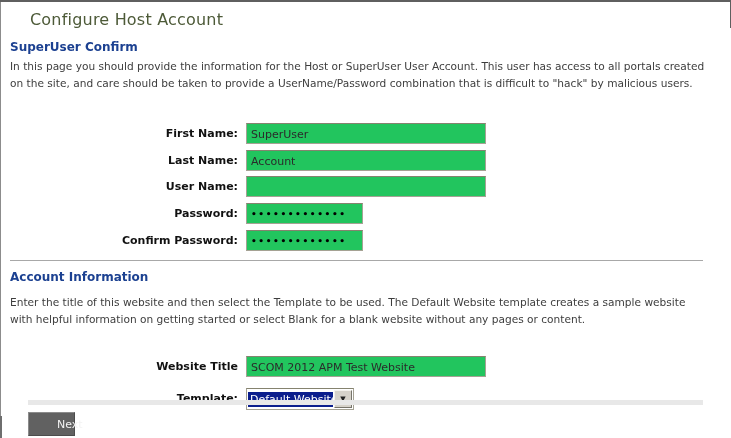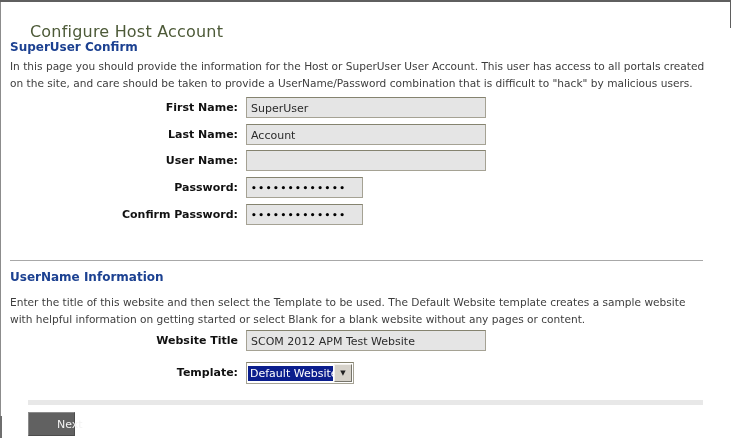--- a/index.html
+++ b/index.html
@@ -6,41 +6,41 @@
   .page{
     position:relative; width:731px; height:438px; background:#ffffff; overflow:hidden;
     font-family:"DejaVu Sans","Liberation Sans",sans-serif;
     border-top:2px solid #5f5f5f;
   }
   .edge-left{position:absolute;left:0;top:0;width:1px;height:438px;background:#8c8c8c;}
   .edge-right{position:absolute;right:0;top:0;width:1px;height:26px;background:#5f5f5f;}
   .edge-left-btm{position:absolute;left:0;bottom:0;width:2px;height:24px;background:#6e6e6e;}
 
   .page-title{
-    position:absolute; left:30px; top:20px; margin:0;
+    position:absolute; left:30px; top:8px; margin:0;
     font-size:16px; font-weight:500; color:#4d5a38; letter-spacing:0.2px;
   }
   .section-heading{
     position:absolute; left:10px; margin:0;
     font-size:12px; font-weight:bold; color:#1c4191;
   }
   .section-desc{
     position:absolute; left:10px; width:700px; margin:0;
     font-size:10.6px; line-height:17px; color:#3d3d3d;
   }
   .divider{position:absolute; left:10px; width:693px; height:1px; background:#a8a8a8;}
 
-  .row{position:absolute; left:0; width:659px; height:22px;}
+  .row{position:absolute; left:0; width:659px; height:22px;margin-top:26px;}
   .row .lbl{
     position:absolute; left:0; top:4px; width:238px; text-align:right;
     font-size:11px; font-weight:bold; color:#111111;
   }
   .row input{
     position:absolute; left:246px; top:0; height:18px;
-    background:#e5e5e5; border:1px solid #a5a294; border-top-color:#85836f;
+    background:#22c55e; border:1px solid #a5a294; border-top-color:#85836f;
     font-family:"DejaVu Sans","Liberation Sans",sans-serif;
     font-size:11px; color:#2b2b2b; padding:1px 3px 0 4px;
   }
   .row input.wide{width:231px;}
   .row input.narrow{width:108px;}
   .row input.pwd{font-size:9px; font-weight:bold; letter-spacing:1.6px; color:#000;}
 
   .fake-select{
     position:absolute; left:246px; top:0; width:106px; height:20px;
     background:#ffffff; border:1px solid #a5a294; border-top-color:#85836f;
@@ -101,21 +101,21 @@
   </div>
 
   <div class="row" style="top:202px;">
     <span class="lbl">Confirm Password:</span>
     <input class="narrow pwd" type="text" value="•••••••••••••" style="">
   </div>
 
 
   <div class="divider" style="top:258px;"></div>
 
-  <h2 class="section-heading" style="top:268px;">UserName Information</h2>
+  <h2 class="section-heading" style="top:268px;">Account Information</h2>
   <p class="section-desc" style="top:292px;">Enter the title of this website and then select the Template to be used. The Default Website template creates a sample website with helpful information on getting started or select Blank for a blank website without any pages or content.</p>
 
   <div class="row" style="top:328px;padding-left:24px;">
     <span class="lbl">Website Title</span>
     <input class="wide" type="text" value="SCOM 2012 APM Test Website" style="">
   </div>
 
   <div class="row" style="top:360px;">
     <span class="lbl">Template:</span>
     <div class="fake-select">

